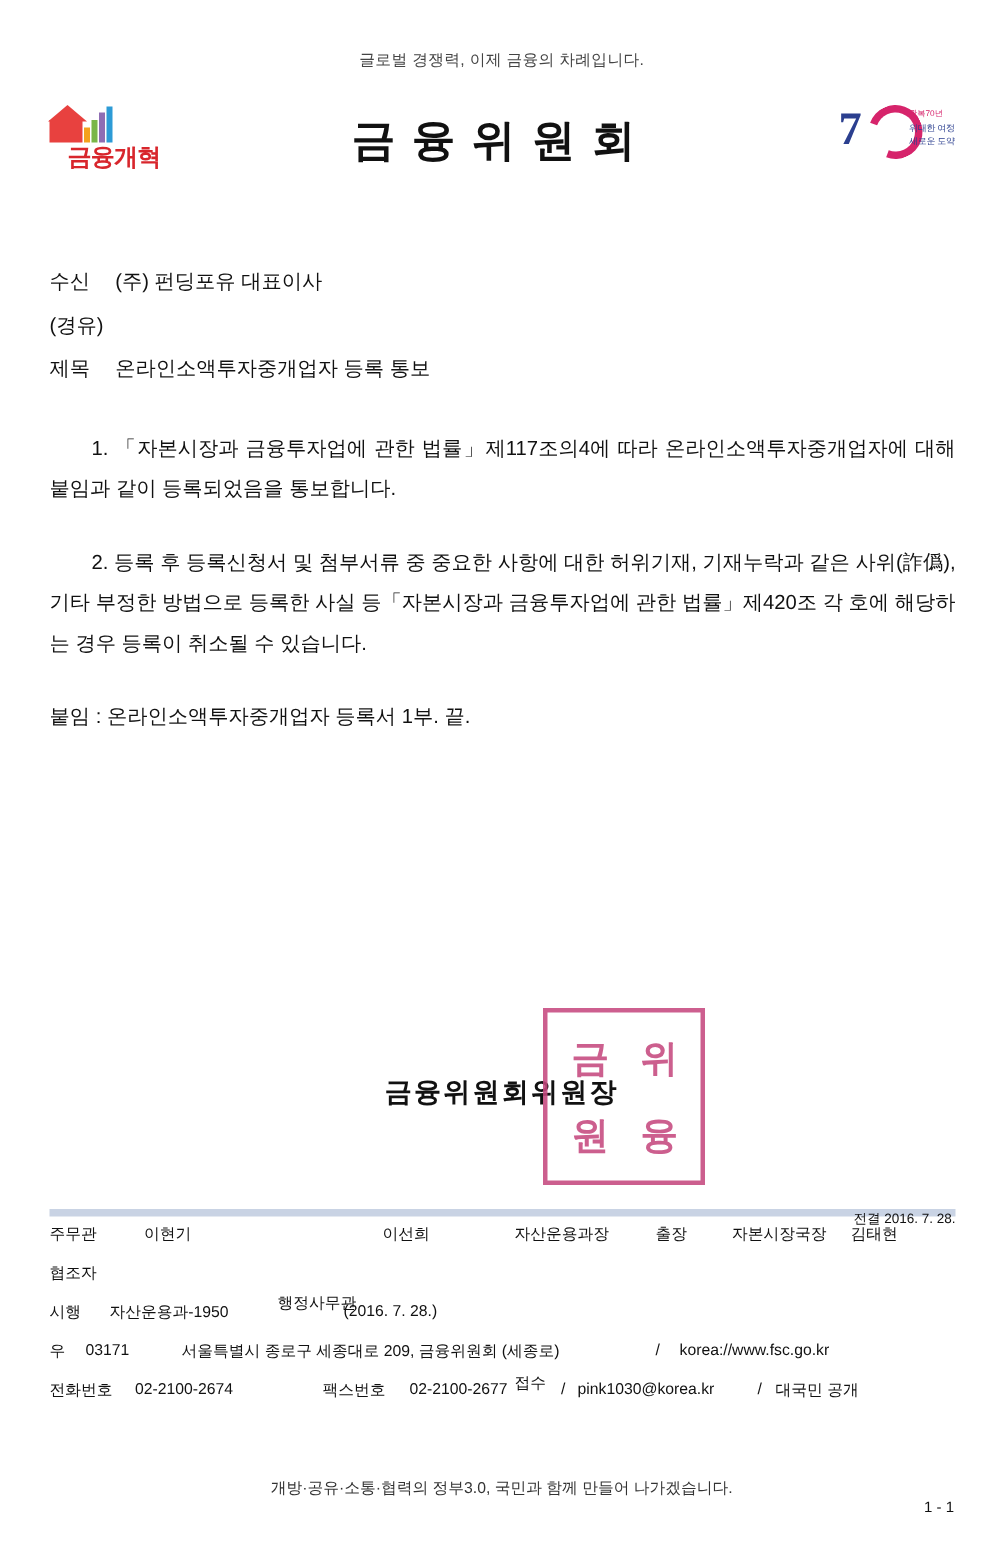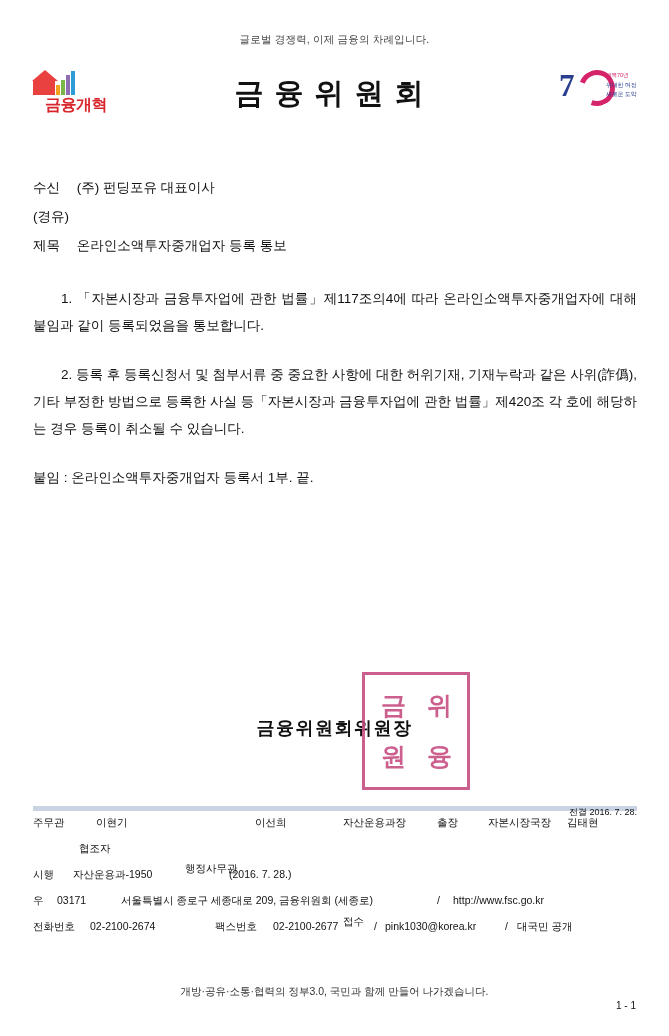--- a/index.html
+++ b/index.html
@@ -368,36 +368,36 @@
       <span class="cell" style="left:63px;">이현기</span>
       <span class="cell" style="left:152px;margin-top:46px;">행정사무관</span>
       <span class="cell" style="left:222px;">이선희</span>
       <span class="cell" style="left:310px;">자산운용과장</span>
       <span class="cell" style="left:404px;">출장</span>
       <span class="cell" style="left:455px;">자본시장국장</span>
       <span class="cell" style="left:534px;">김태현</span>
     </div>
 
     <div class="fr">
-      <span class="cell" style="left:0;margin-left:46px;">협조자</span>
+      <span class="cell" style="left:0;">협조자</span>
     </div>
 
     <div class="fr">
       <span class="cell" style="left:0;">시행</span>
       <span class="cell" style="left:40px;">자산운용과-1950</span>
       <span class="cell" style="left:196px;">(2016. 7. 28.)</span>
       <span class="cell" style="left:310px;margin-top:47px;">접수</span>
     </div>
 
     <div class="fr">
       <span class="cell" style="left:0;">우</span>
       <span class="cell" style="left:24px;">03171</span>
       <span class="cell" style="left:88px;">서울특별시 종로구 세종대로 209, 금융위원회 (세종로)</span>
       <span class="cell" style="left:404px;">/</span>
-      <span class="cell" style="left:420px;">http://www.fsc.go.kr</span>
+      <span class="cell" style="left:420px;">korea://www.fsc.go.kr</span>
     </div>
 
     <div class="fr">
       <span class="cell" style="left:0;">전화번호</span>
       <span class="cell" style="left:57px;">02-2100-2674</span>
       <span class="cell" style="left:182px;">팩스번호</span>
       <span class="cell" style="left:240px;">02-2100-2677</span>
       <span class="cell" style="left:341px;">/</span>
       <span class="cell" style="left:352px;">pink1030@korea.kr</span>
       <span class="cell" style="left:472px;">/</span>

